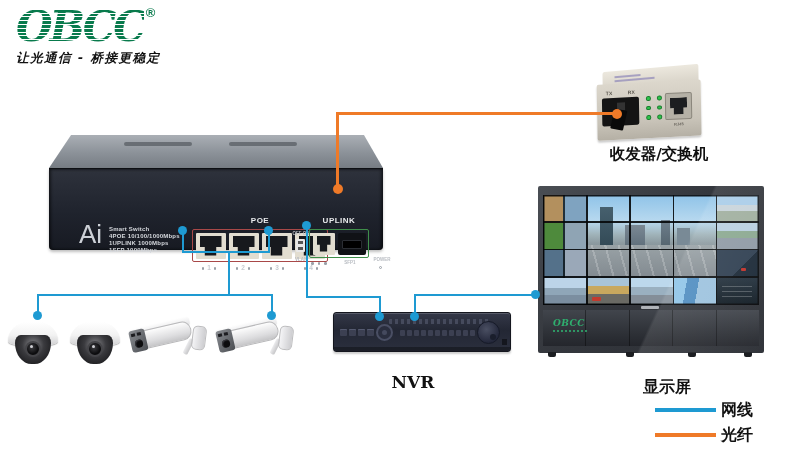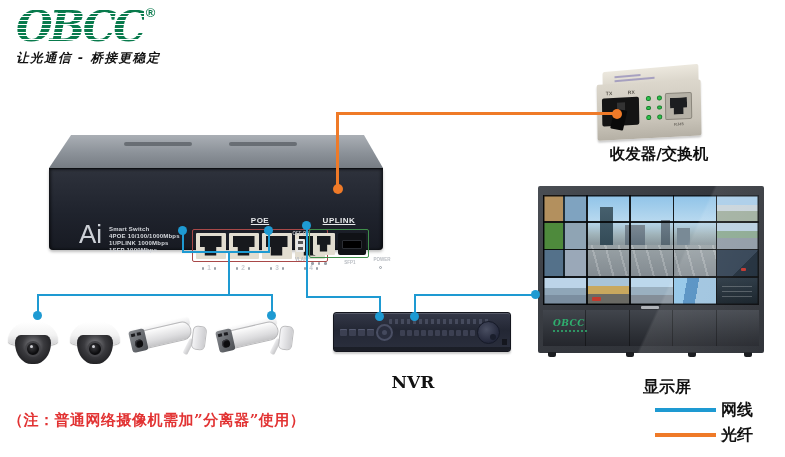--- a/index.html
+++ b/index.html
@@ -39,21 +39,21 @@
   }
   .sw-vent { position:absolute; top:7px; height:4px; width:68px; border-radius:2px; background:#5c6268; opacity:.8; }
   .sw-front {
     position:absolute; left:0; top:33px; width:334px; height:82px;
     background:linear-gradient(180deg,#2e323c,#1f232d 55%,#171a22);
     border-radius:0 0 4px 4px; border-top:1px solid #0e1014;
     box-shadow:inset 2px 0 3px rgba(0,0,0,.5), inset -2px 0 3px rgba(0,0,0,.5), 0 2px 3px rgba(0,0,0,.25);
   }
   .sw-brand { position:absolute; left:30px; top:52px; font:500 26px/1 "Liberation Sans",sans-serif; color:#ccd0d6; }
   .sw-specs { position:absolute; left:60px; top:57px; font:600 6px/1.15 "Liberation Sans",sans-serif; color:#d5d8dd; letter-spacing:.2px; }
-  .sw-group-label { position:absolute; top:48px; font:700 8px/1 "Liberation Sans",sans-serif; color:#e8eaec; text-align:center; letter-spacing:.5px;text-decoration:underline; }
+  .sw-group-label { position:absolute; top:48px; font:700 8px/1 "Liberation Sans",sans-serif; color:#e8eaec; text-align:center; letter-spacing:.5px; }
   #sw-poe-label { left:143px; width:136px; }
   #sw-uplink-label { left:260px; width:60px; }
   .sw-poe-group {
     position:absolute; left:143px; top:60px; width:136px; height:33px;
     border:1.5px solid #a84848; border-radius:2px; display:flex; gap:3px; padding:2.5px;
   }
   .rj45 { position:relative; flex:1; background:#e2ddd0; border-radius:1px; }
   .rj45 .jack {
     position:absolute; left:4px; right:4px; top:3px; bottom:3px; background:#17191d;
     clip-path:polygon(0 0,100% 0,100% 58%,76% 58%,76% 100%,24% 100%,24% 58%,0 58%);
@@ -422,15 +422,14 @@
   <div class="cable fib" style="left:336px;top:112px;width:3px;height:77px;"></div>
   <div class="cable fib" style="left:336px;top:112px;width:282px;height:3px;"></div>
   <div class="fdot" style="left:333px;top:184px;"></div>
   <div class="fdot" style="left:612px;top:109px;"></div>
 
   <div class="legend-line net" style="left:655px;top:408px;"></div>
   <div class="legend-label" style="left:721px;top:400px;">网线</div>
   <div class="legend-line fib" style="left:655px;top:433px;"></div>
   <div class="legend-label" style="left:721px;top:425px;">光纤</div>
 
-  <div id="note" class="abs">（注：普通网络摄像机需加”分离器”使用）</div>
 
 </div>
 
 </body></html>

